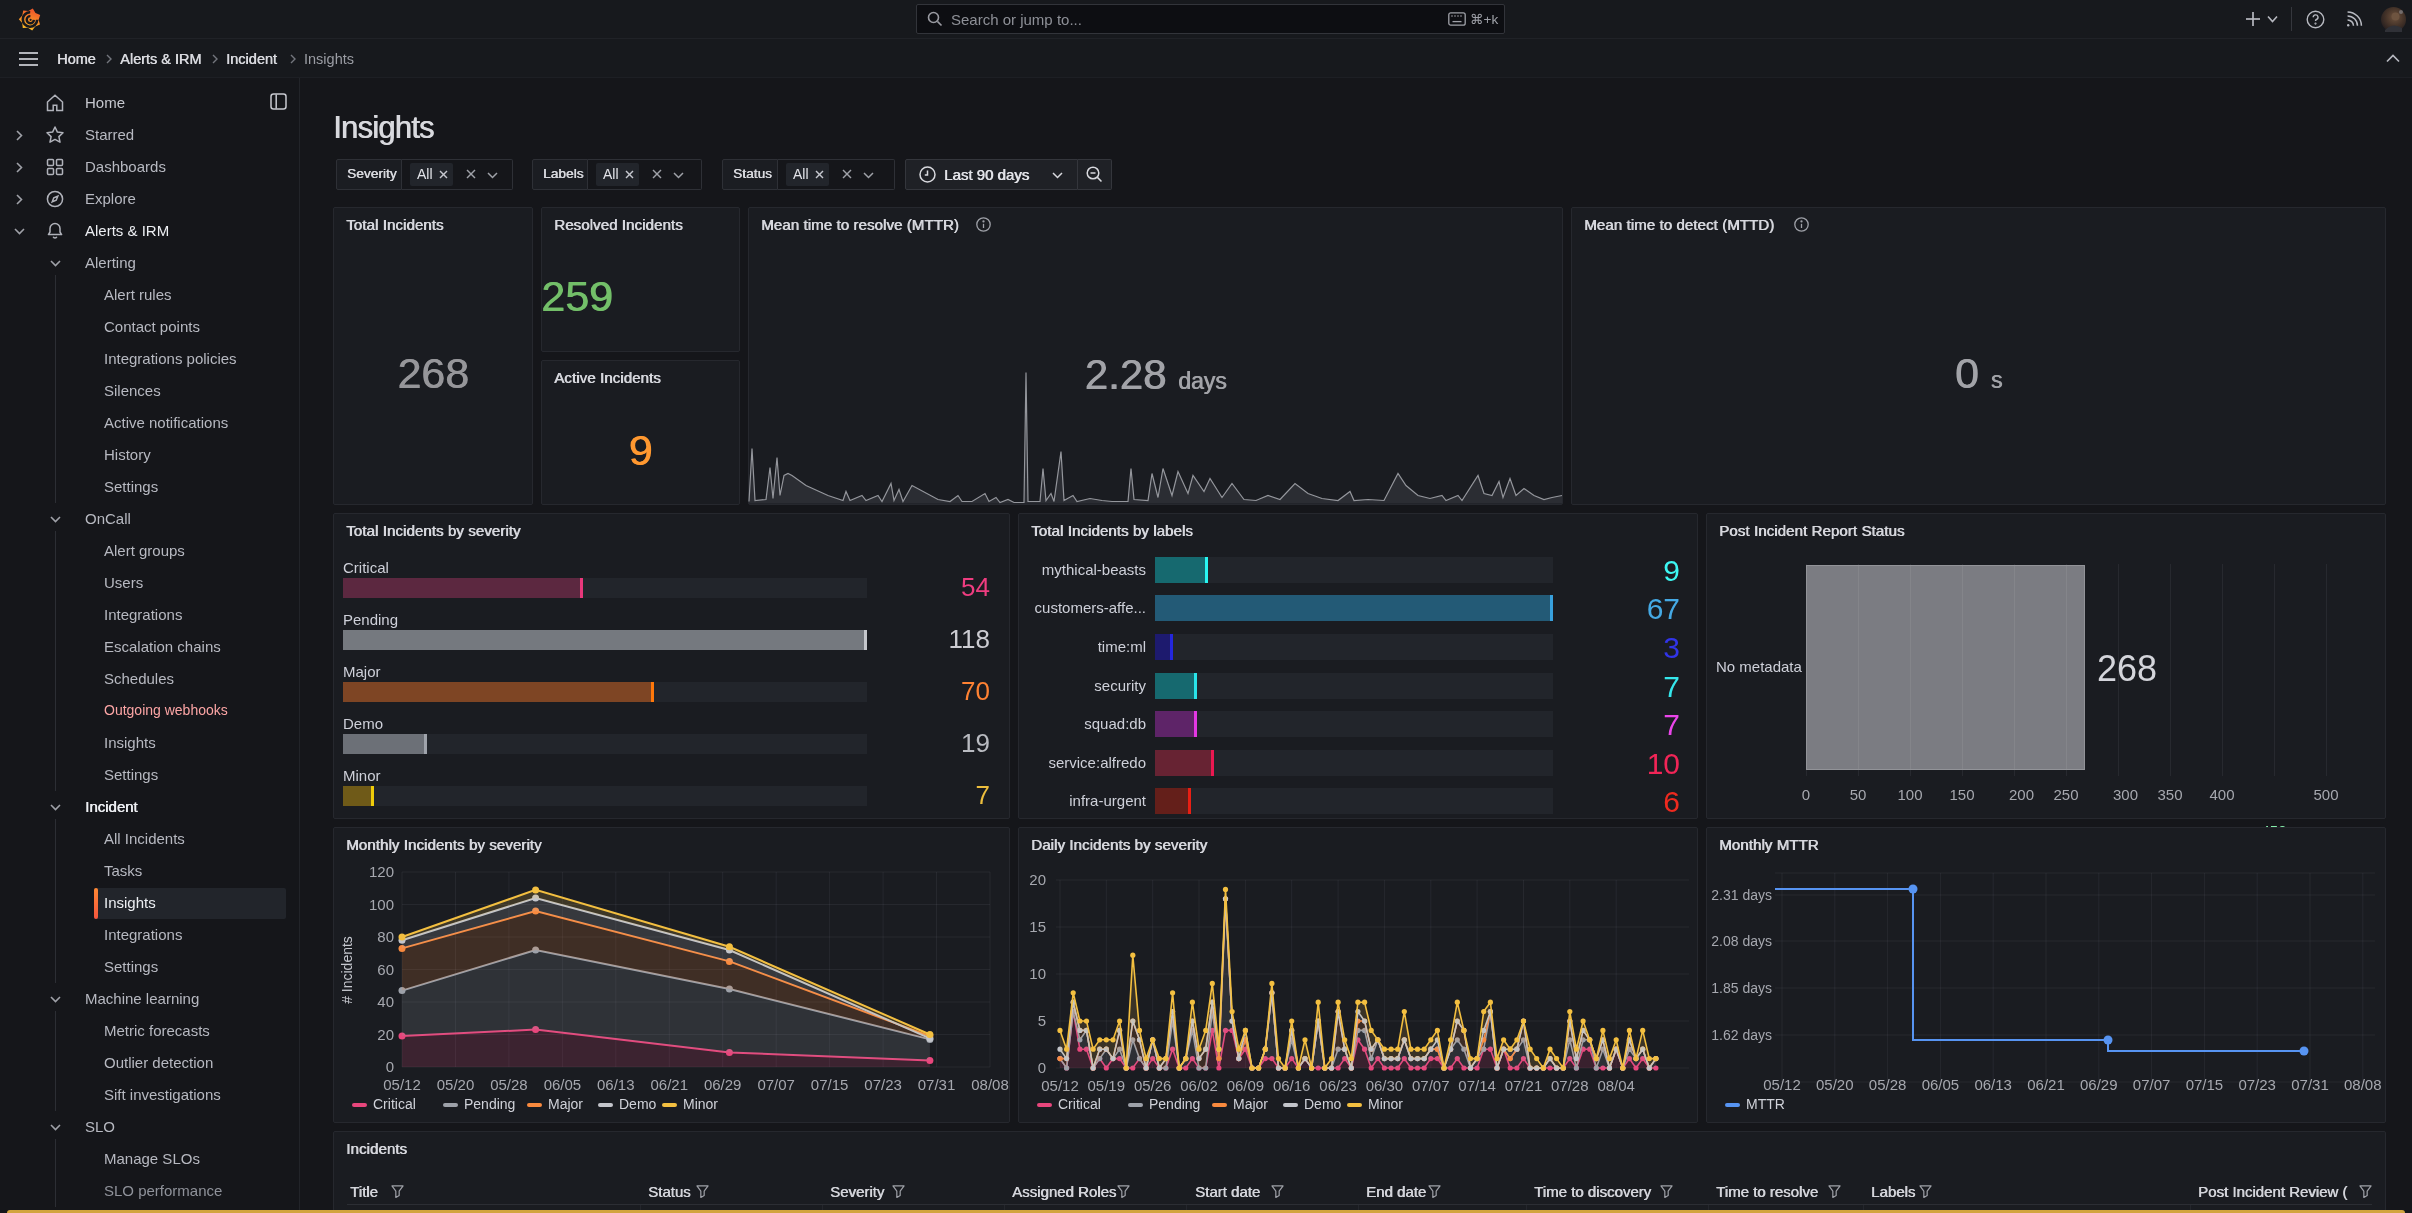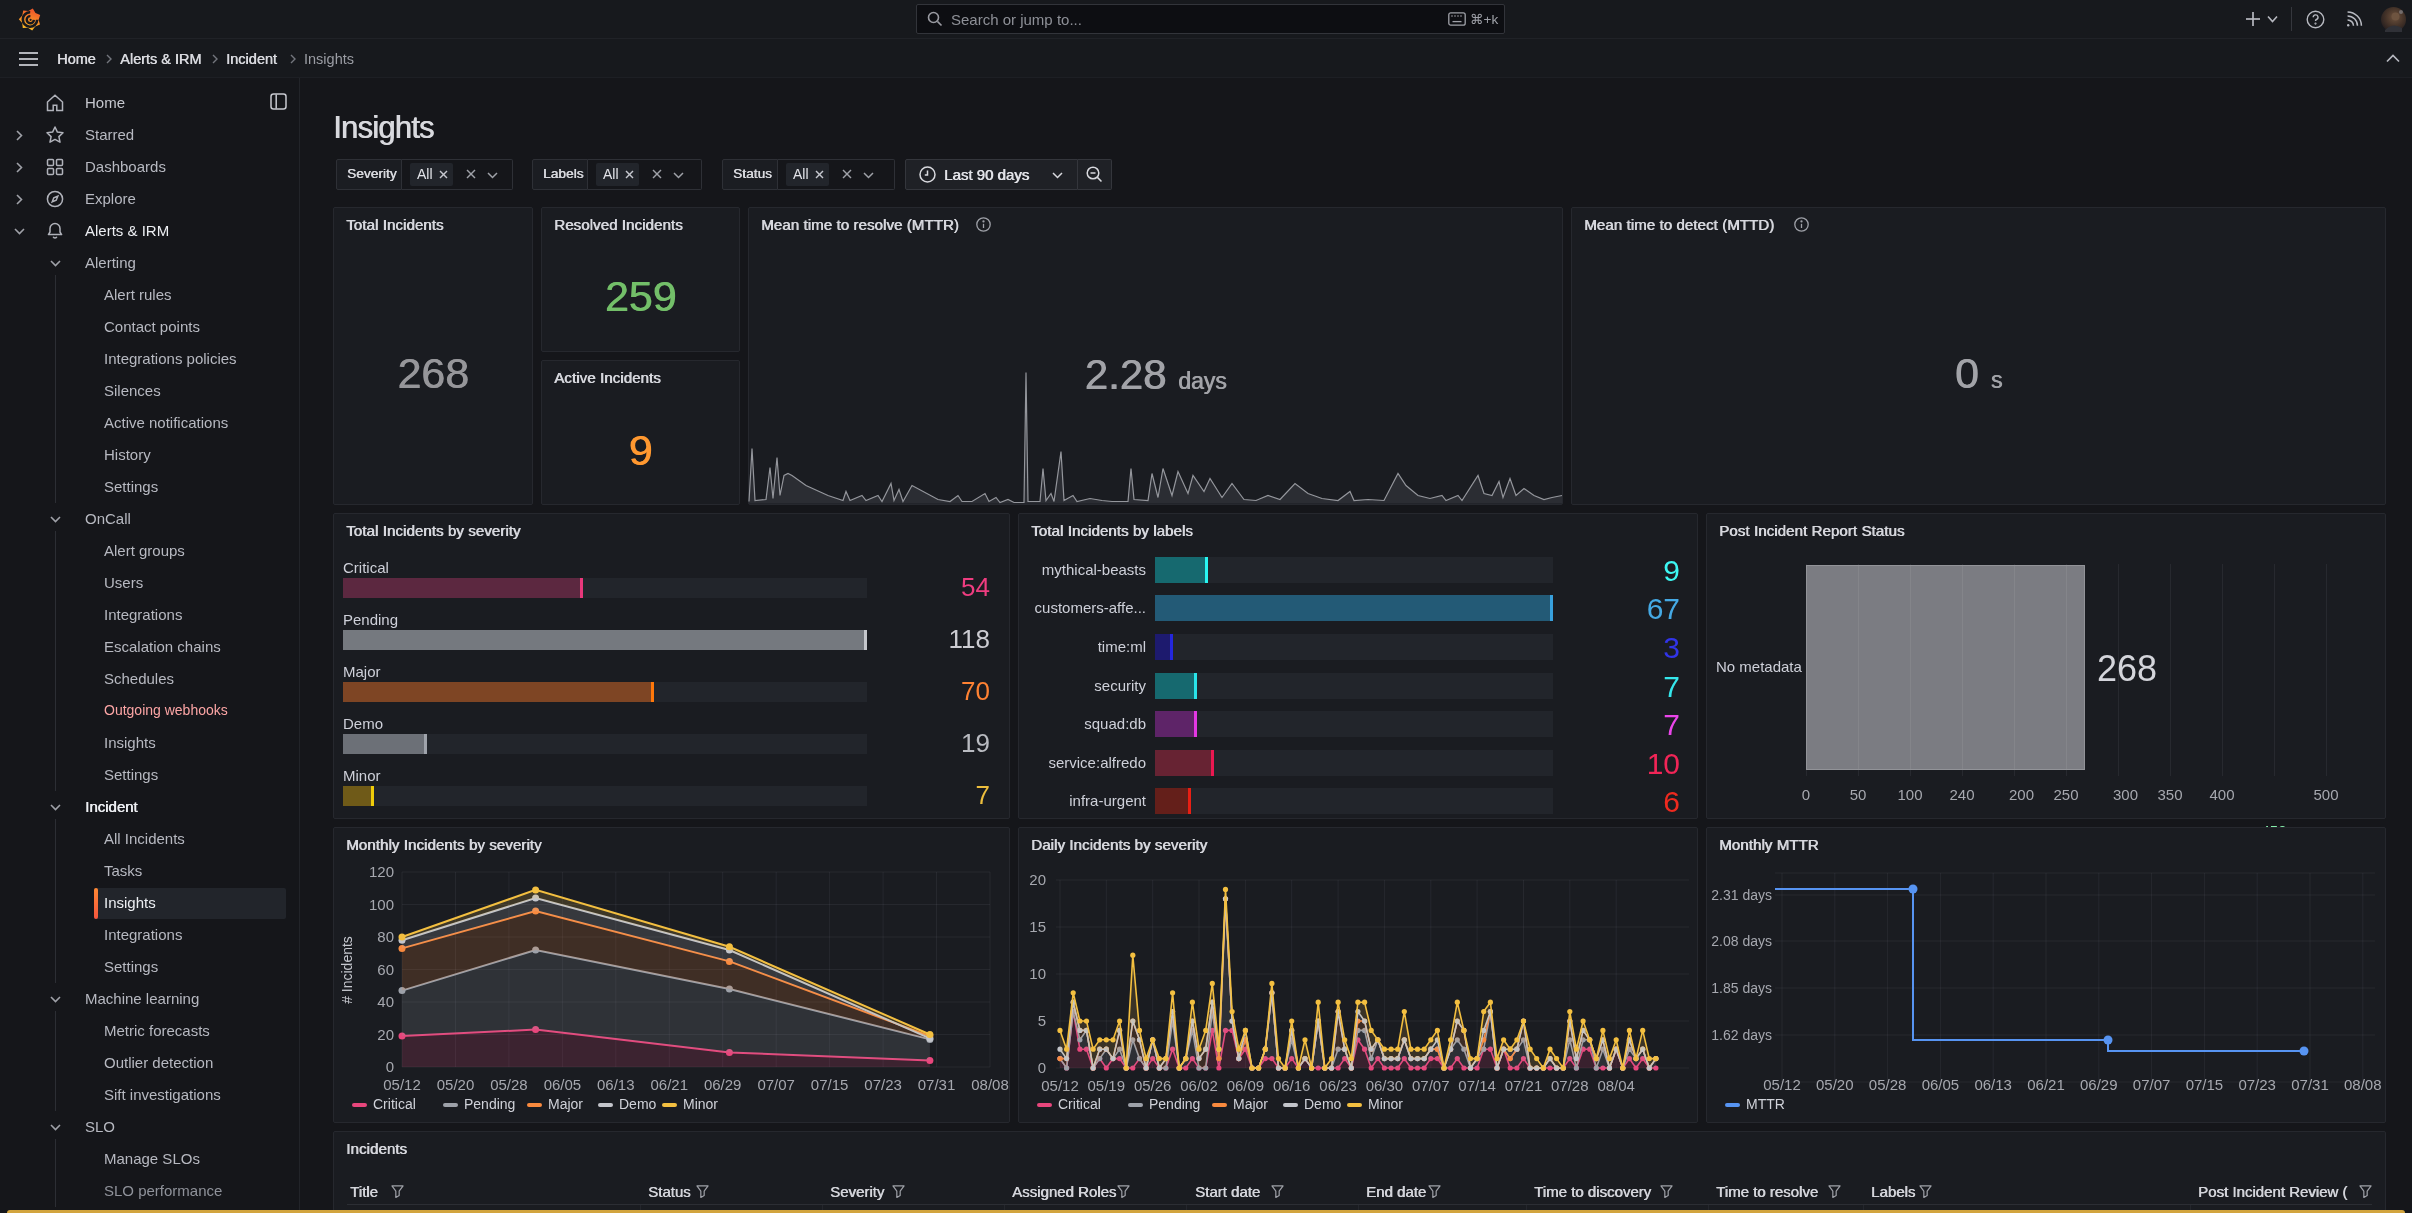--- a/index.html
+++ b/index.html
@@ -249,21 +249,21 @@
 <svg class="a" style="left:1086px;top:166px" width="17" height="17" viewBox="0 0 17 17" fill="none" stroke="#d8d9de" stroke-width="1.5">
     <circle cx="7" cy="7" r="5.8"></circle>
     <line x1="4.5" y1="7" x2="9.5" y2="7"></line>
     <line x1="11.4" y1="11.4" x2="15.5" y2="15.5"></line>
   </svg>
 <div class="panel" style="left:333px;top:207px;width:200px;height:298px"></div>
 <div class="pt" style="left:346px;top:216px">Total Incidents</div>
 <div class="a" style="left:333px;top:349px;width:200px;text-align:center;font-size:43px;color:#96969a;text-shadow:0.8px 0 0 #96969a">268</div>
 <div class="panel" style="left:541px;top:207px;width:199px;height:145px"></div>
 <div class="pt" style="left:554px;top:216px">Resolved Incidents</div>
-<div class="a" style="left:541px;top:272px;width:199px;text-align:center;font-size:43px;color:#73bf69;text-shadow:0.8px 0 0 #73bf69">259</div>
+<div class="a" style="left:541px;top:272px;width:199px;font-size:43px;color:#73bf69;text-shadow:0.8px 0 0 #73bf69">259</div>
 <div class="panel" style="left:541px;top:360px;width:199px;height:145px"></div>
 <div class="pt" style="left:554px;top:369px">Active Incidents</div>
 <div class="a" style="left:541px;top:426px;width:199px;text-align:center;font-size:43px;color:#ff9830;text-shadow:0.8px 0 0 #ff9830">9</div>
 <div class="panel" style="left:748px;top:207px;width:815px;height:298px"></div>
 <div class="pt" style="left:761px;top:216px">Mean time to resolve (MTTR)</div>
 <svg class="a" style="left:976px;top:217px" width="15" height="15" viewBox="0 0 15 15" fill="none" stroke="#9fa1a8" stroke-width="1.3">
     <circle cx="7.5" cy="7.5" r="6.7"></circle>
     <line x1="7.5" y1="6.8" x2="7.5" y2="11"></line>
     <circle cx="7.5" cy="4.4" r="0.5" fill="#9fa1a8"></circle>
   </svg>
@@ -346,21 +346,21 @@
 <div class="a" style="left:1580px;top:785px;width:100px;text-align:right;font-size:30px;color:#ef2a1f">6</div>
 <div class="panel" style="left:1706px;top:513px;width:680px;height:306px"></div>
 <div class="pt" style="left:1719px;top:522px">Post Incident Report Status</div>
 <div class="a" style="left:1806px;top:564px;width:1px;height:212px;background:rgba(204,204,220,0.08)"></div>
 <div class="a" style="left:1786px;top:786px;width:40px;text-align:center;font-size:15px;color:#a6a8af">0</div>
 <div class="a" style="left:1858px;top:564px;width:1px;height:212px;background:rgba(204,204,220,0.08)"></div>
 <div class="a" style="left:1838px;top:786px;width:40px;text-align:center;font-size:15px;color:#a6a8af">50</div>
 <div class="a" style="left:1910px;top:564px;width:1px;height:212px;background:rgba(204,204,220,0.08)"></div>
 <div class="a" style="left:1890px;top:786px;width:40px;text-align:center;font-size:15px;color:#a6a8af">100</div>
 <div class="a" style="left:1962px;top:564px;width:1px;height:212px;background:rgba(204,204,220,0.08)"></div>
-<div class="a" style="left:1942px;top:786px;width:40px;text-align:center;font-size:15px;color:#a6a8af">240</div>
+<div class="a" style="left:1942px;top:786px;width:40px;text-align:center;font-size:15px;color:#a6a8af">150</div>
 <div class="a" style="left:2014px;top:564px;width:1px;height:212px;background:rgba(204,204,220,0.08)"></div>
 <div class="a" style="left:1994px;top:786px;width:40px;text-align:right;font-size:15px;color:#a6a8af">200</div>
 <div class="a" style="left:2066px;top:564px;width:1px;height:212px;background:rgba(204,204,220,0.08)"></div>
 <div class="a" style="left:2046px;top:786px;width:40px;text-align:center;font-size:15px;color:#a6a8af">250</div>
 <div class="a" style="left:2118px;top:564px;width:1px;height:212px;background:rgba(204,204,220,0.08)"></div>
 <div class="a" style="left:2098px;top:786px;width:40px;text-align:right;font-size:15px;color:#a6a8af">300</div>
 <div class="a" style="left:2170px;top:564px;width:1px;height:212px;background:rgba(204,204,220,0.08)"></div>
 <div class="a" style="left:2150px;top:786px;width:40px;text-align:center;font-size:15px;color:#a6a8af">350</div>
 <div class="a" style="left:2222px;top:564px;width:1px;height:212px;background:rgba(204,204,220,0.08)"></div>
 <div class="a" style="left:2202px;top:786px;width:40px;text-align:center;font-size:15px;color:#a6a8af">400</div>

